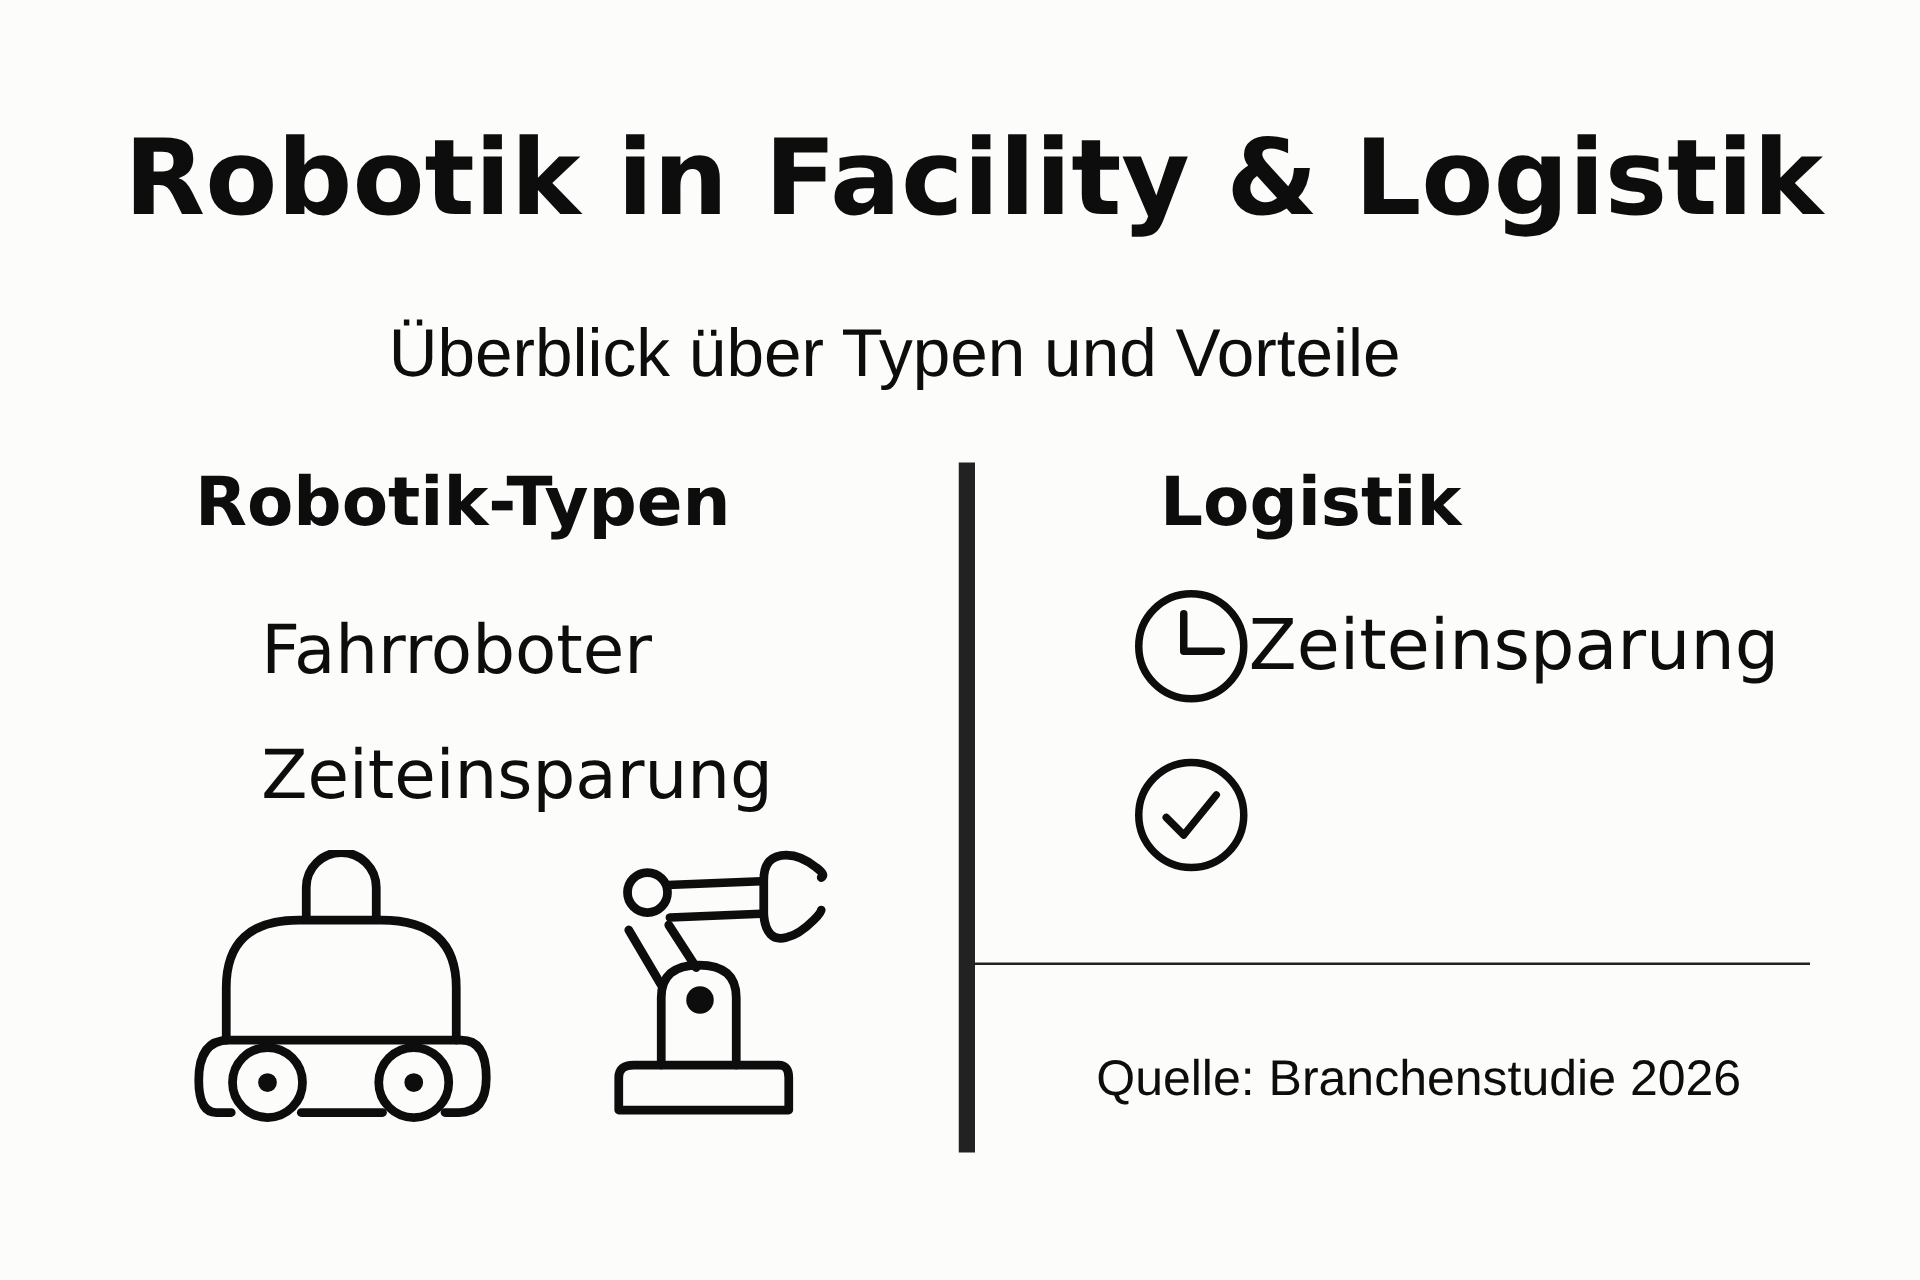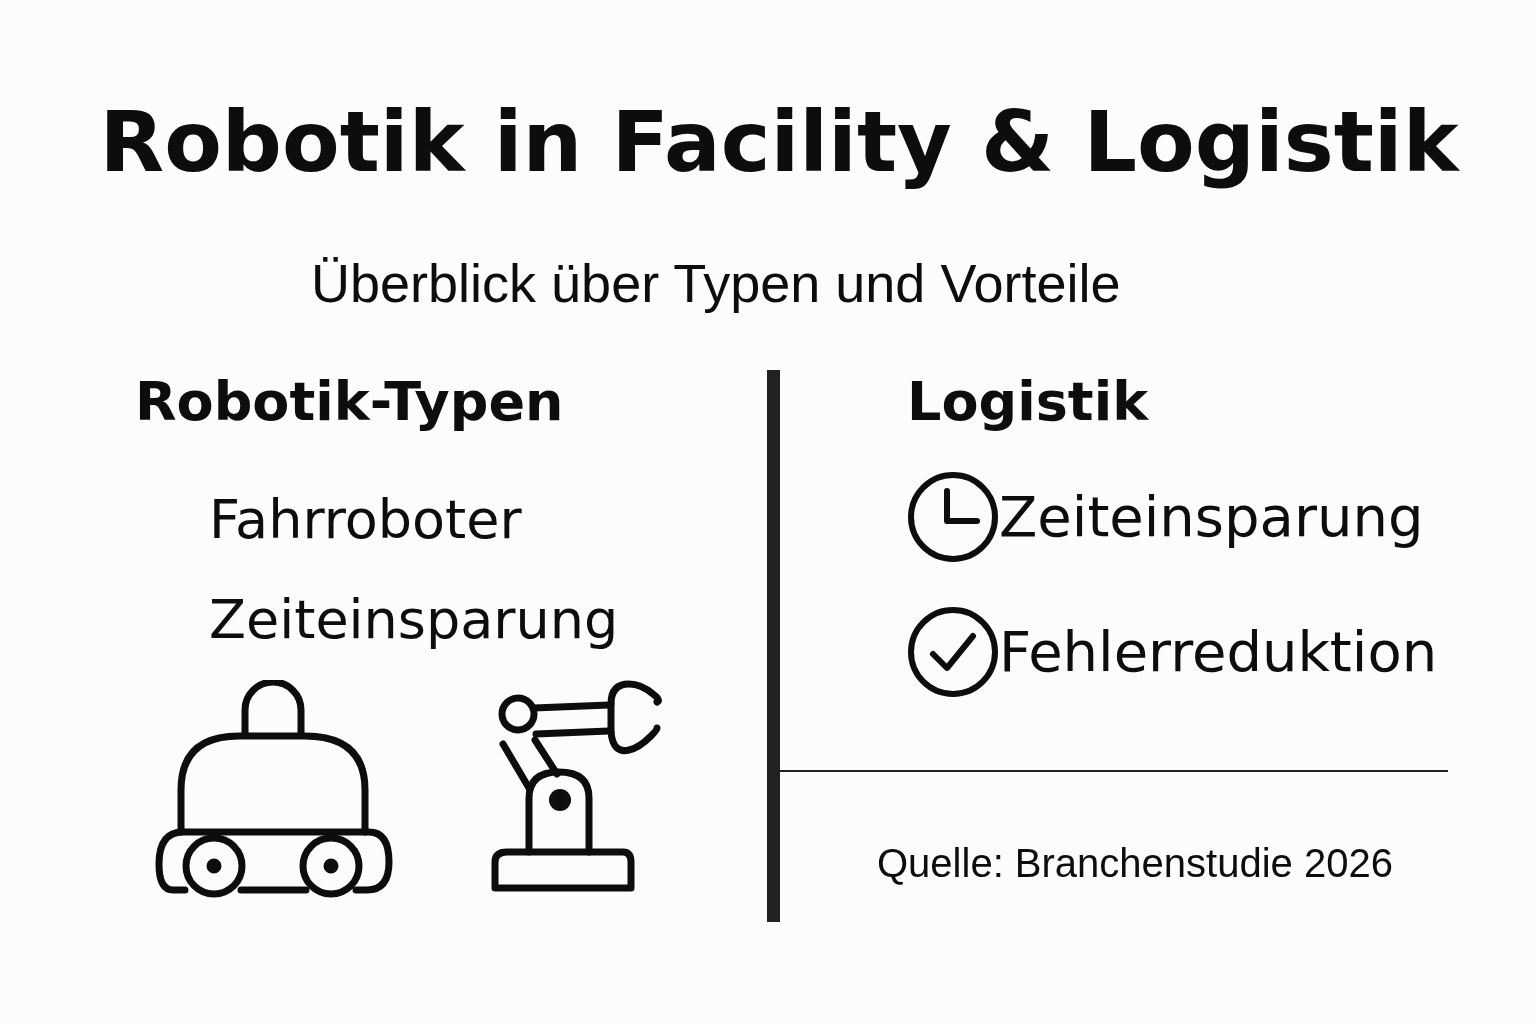--- a/index.html
+++ b/index.html
@@ -14,21 +14,21 @@
   .title {
     left: 0; width: 1536px; top: 92px; text-align: center;
     font-size: 84px; font-weight: bold; letter-spacing: 0px; line-height: 100px;
   }
   .subtitle {
     left: 300px; top: 214px;
     font-family: "Liberation Sans", sans-serif;
     font-size: 54px; line-height: 66px; white-space: nowrap; margin-top: 36px;
   }
   .section-heading {
-    font-size: 54px; font-weight: bold; line-height: 64px; white-space: nowrap;
+    font-size: 54px; font-weight: bold; line-height: 64px; white-space: nowrap; margin-left: 21px;
   }
   .type-item {
     left: 198px; font-size: 54px; line-height: 64px; white-space: nowrap;
   }
   .benefit-row { left: 896px; height: 92px; display: flex; align-items: center; }
   .benefit-row svg { width: 92px; height: 92px; flex: none; }
   .benefit-label { font-size: 56px; white-space: nowrap; line-height: 92px; }
   .vdivider { left: 767px; top: 370px; width: 2px; height: 552px; background: #222; }
   .hdivider { left: 768px; top: 770px; width: 669px; height: 2px; background: #222; }
   .source {
@@ -91,16 +91,15 @@
   <span class="benefit-label">Zeiteinsparung</span>
 </div>
 
 <div class="abs benefit-row" style="top:606px;">
   <span>
     <svg viewBox="0 0 92 92" fill="none" stroke="#0d0d0d" stroke-width="6" stroke-linecap="round" stroke-linejoin="round">
       <circle cx="46" cy="46" r="42"></circle>
       <path d="M26 48 L40 62 L66 30"></path>
     </svg>
   </span>
-  <span class="benefit-label">Fehlerreduktion</span>
 </div>
 
 <div class="abs source">Quelle: Branchenstudie 2026</div>
 
 </body></html>

